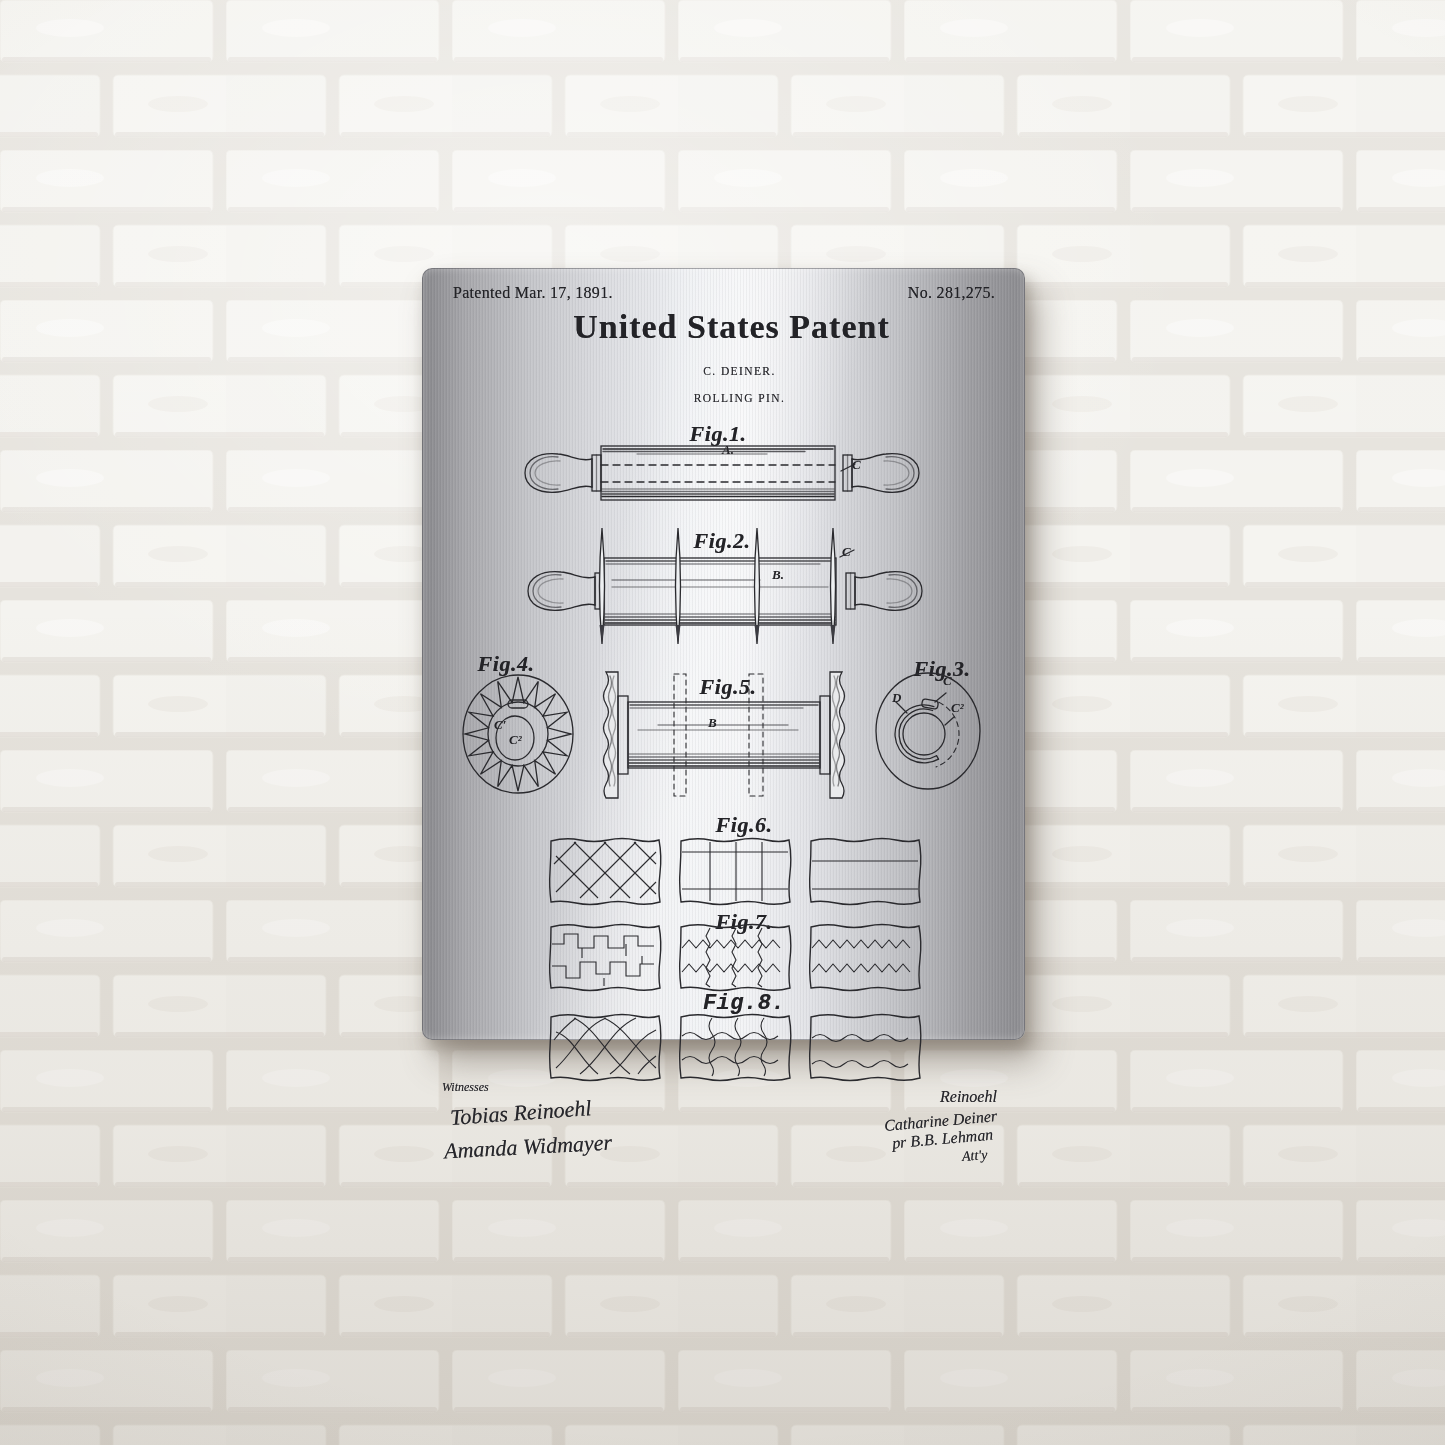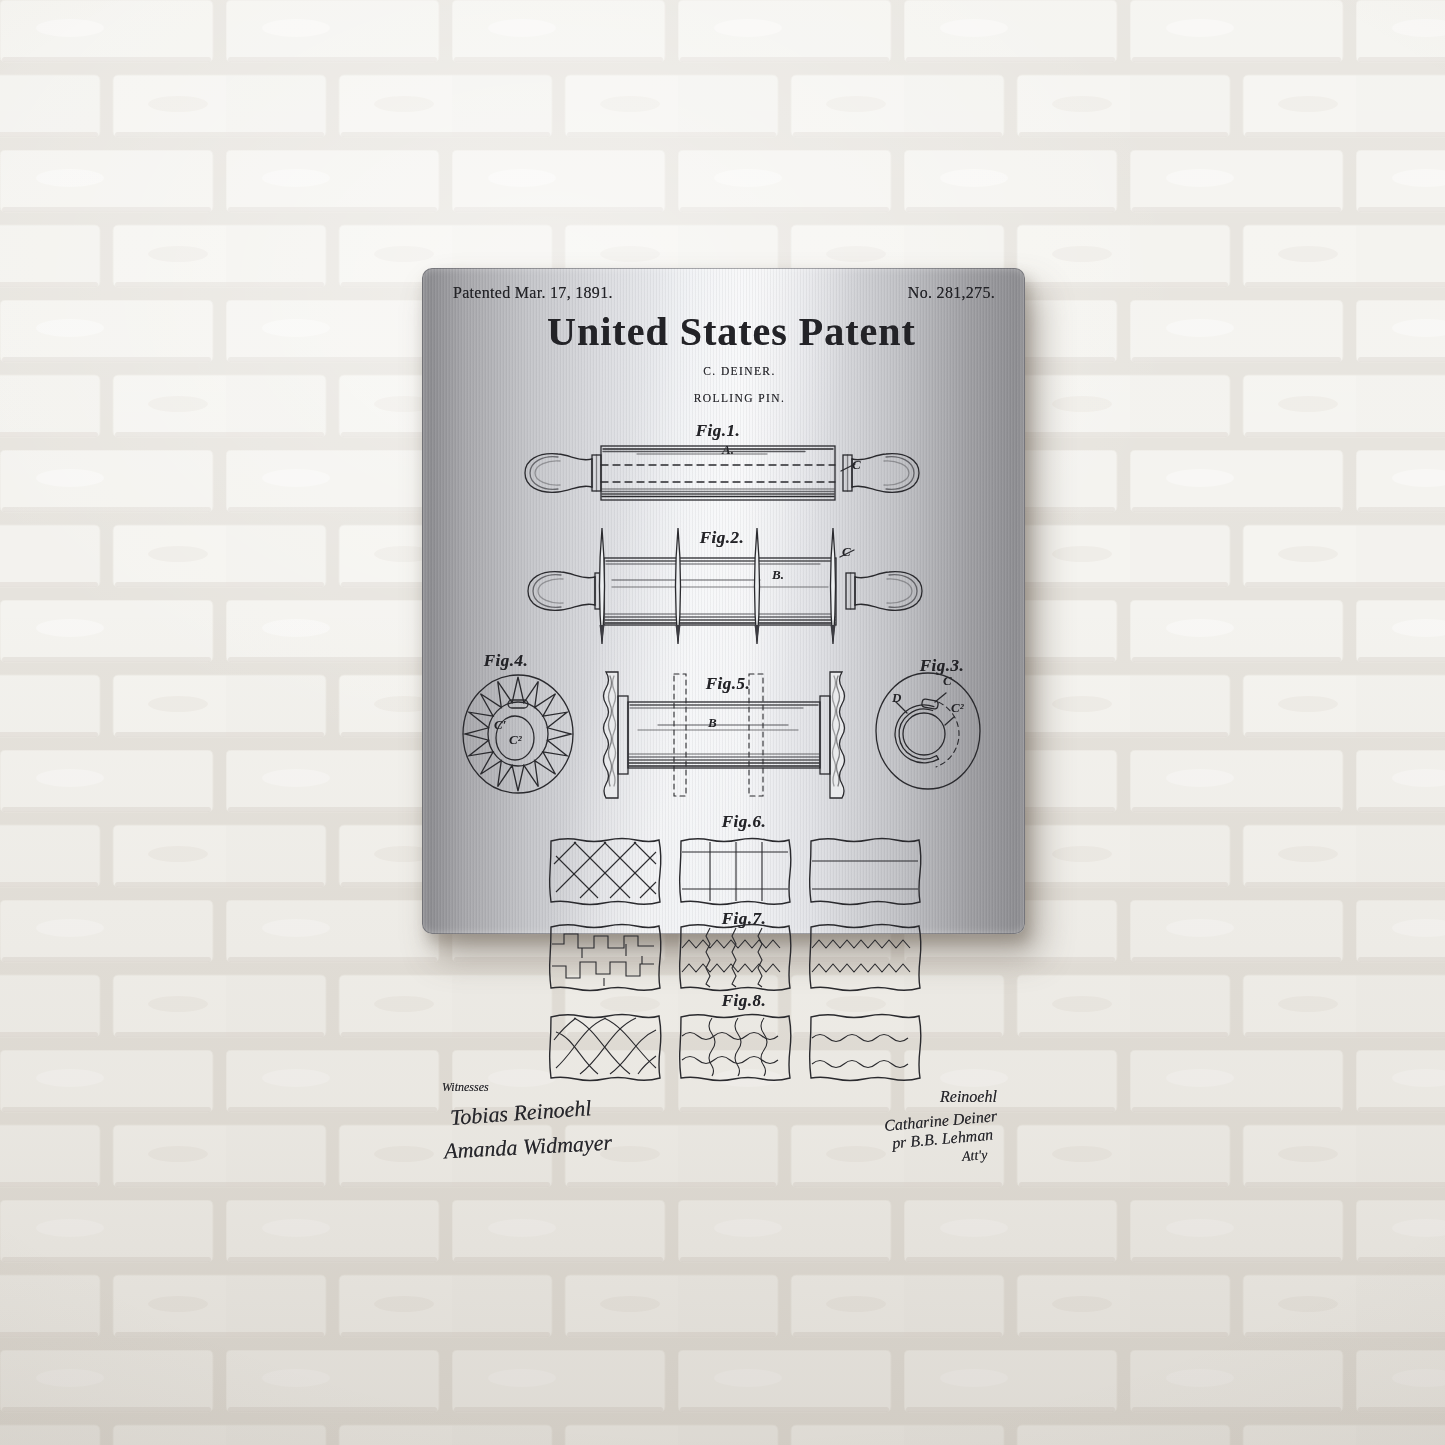--- a/index.html
+++ b/index.html
@@ -5,35 +5,35 @@
   html,body{margin:0;padding:0;width:1445px;height:1445px;overflow:hidden;
     font-family:"Liberation Serif", serif;}
   .scene{position:relative;width:1445px;height:1445px;background:#efedе9;}
   .wall-svg{position:absolute;inset:0;display:block;}
   .vignette{position:absolute;inset:0;pointer-events:none;
     background:
       radial-gradient(62% 46% at 38% 20%, rgba(255,255,255,.40), rgba(255,255,255,0) 72%),
       linear-gradient(180deg, rgba(255,255,255,.14) 0%, rgba(0,0,0,0) 42%, rgba(140,124,103,.10) 78%, rgba(118,103,85,.18) 100%),
       radial-gradient(120% 90% at 50% 45%, rgba(0,0,0,0) 60%, rgba(90,80,66,.10) 100%);}
   
-  .panel{position:absolute;left:422px;top:268px;width:603px;height:666px;border-radius:10px;
+  .panel{position:absolute;left:422px;top:268px;width:603px;height:772px;border-radius:10px;
     background:
       repeating-linear-gradient(90deg, rgba(40,40,48,.05) 0 1px, rgba(255,255,255,.06) 1px 2px, rgba(0,0,0,0) 2px 3px),
       linear-gradient(100deg, rgba(255,255,255,0) 33%, rgba(255,255,255,.48) 47%, rgba(255,255,255,0) 61%),
       linear-gradient(90deg,#87878b 0%,#a7a7ab 7%,#c5c6ca 18%,#dbdce0 30%,#eef0f3 44%,#f3f4f6 53%,#e2e3e7 64%,#c1c2c6 79%,#9e9ea2 91%,#8b8b8f 100%);
     box-shadow: inset 0 0 0 1px rgba(70,70,78,.45), inset 0 0 8px rgba(255,255,255,.35),
       14px 22px 34px rgba(92,82,68,.42), 5px 9px 14px rgba(92,82,68,.30);}
   .panel *{position:absolute;}
   .ink{color:#232327;text-shadow:0 0 .5px rgba(20,20,25,.55);}
   .hdr{top:16px;font-size:16px;letter-spacing:.3px;}
   .hdr-left{left:31px;}
   .hdr-right{right:30px;left:auto;}
-  .title{top:40px;left:16px;right:0;text-align:center;font-size:40px;font-weight:bold;letter-spacing:1px;}
+  .title{top:40px;left:16px;right:0;text-align:center;font-size:34px;font-weight:bold;letter-spacing:1px;}
   .subline{left:0;right:0;text-align:center;font-size:11.5px;letter-spacing:1.4px;color:#2c2c31;margin-left:32px;}
-  .script{font-style:italic;font-weight:600;font-size:17px;letter-spacing:.5px;}
+  .script{font-style:italic;font-weight:600;font-size:22px;letter-spacing:.5px;}
   .figlabel{transform:translateX(-50%);white-space:nowrap;}
   .part{font-style:italic;font-weight:600;font-size:13px;color:#232327;}
   .sig{font-style:italic;color:#26262b;white-space:nowrap;}
   svg.draw{overflow:visible;}
   svg.draw *{position:static;}
 </style>
 </head>
 <body>
 
 <div class="scene">
@@ -64,21 +64,21 @@
     <span class="ink subline" style="top:97px;">C. DEINER.</span>
     <span class="ink subline" style="top:124px;font-family:Liberation Serif, serif;">ROLLING PIN.</span>
 
     <span class="ink script figlabel" style="left:296px;top:153px;">Fig.1.</span>
     <span class="ink script figlabel" style="left:300px;top:260px;">Fig.2.</span>
     <span class="ink script figlabel" style="left:84px;top:383px;">Fig.4.</span>
     <span class="ink script figlabel" style="left:306px;top:406px;">Fig.5.</span>
     <span class="ink script figlabel" style="left:520px;top:381px;margin-top:7px;">Fig.3.</span>
     <span class="ink script figlabel" style="left:322px;top:544px;">Fig.6.</span>
     <span class="ink script figlabel" style="left:322px;top:641px;font-style:italic;">Fig.7.</span>
-    <span class="ink script figlabel" style="left:322px;top:723px;">Fig.8.</span>
+    <span class="ink script figlabel" style="left:322px;top:723px;font-family:Liberation Mono, monospace;">Fig.8.</span>
 
     <span class="part" style="left:300px;top:174px;">A.</span>
     <span class="part" style="left:430px;top:189px;">C</span>
     <span class="part" style="left:350px;top:299px;">B.</span>
     <span class="part" style="left:420px;top:276px;">C</span>
     <span class="part" style="left:72px;top:449px;">C′</span>
     <span class="part" style="left:87px;top:464px;">C²</span>
     <span class="part" style="left:286px;top:447px;">B</span>
     <span class="part" style="left:470px;top:422px;">D</span>
     <span class="part" style="left:521px;top:405px;">C</span>

